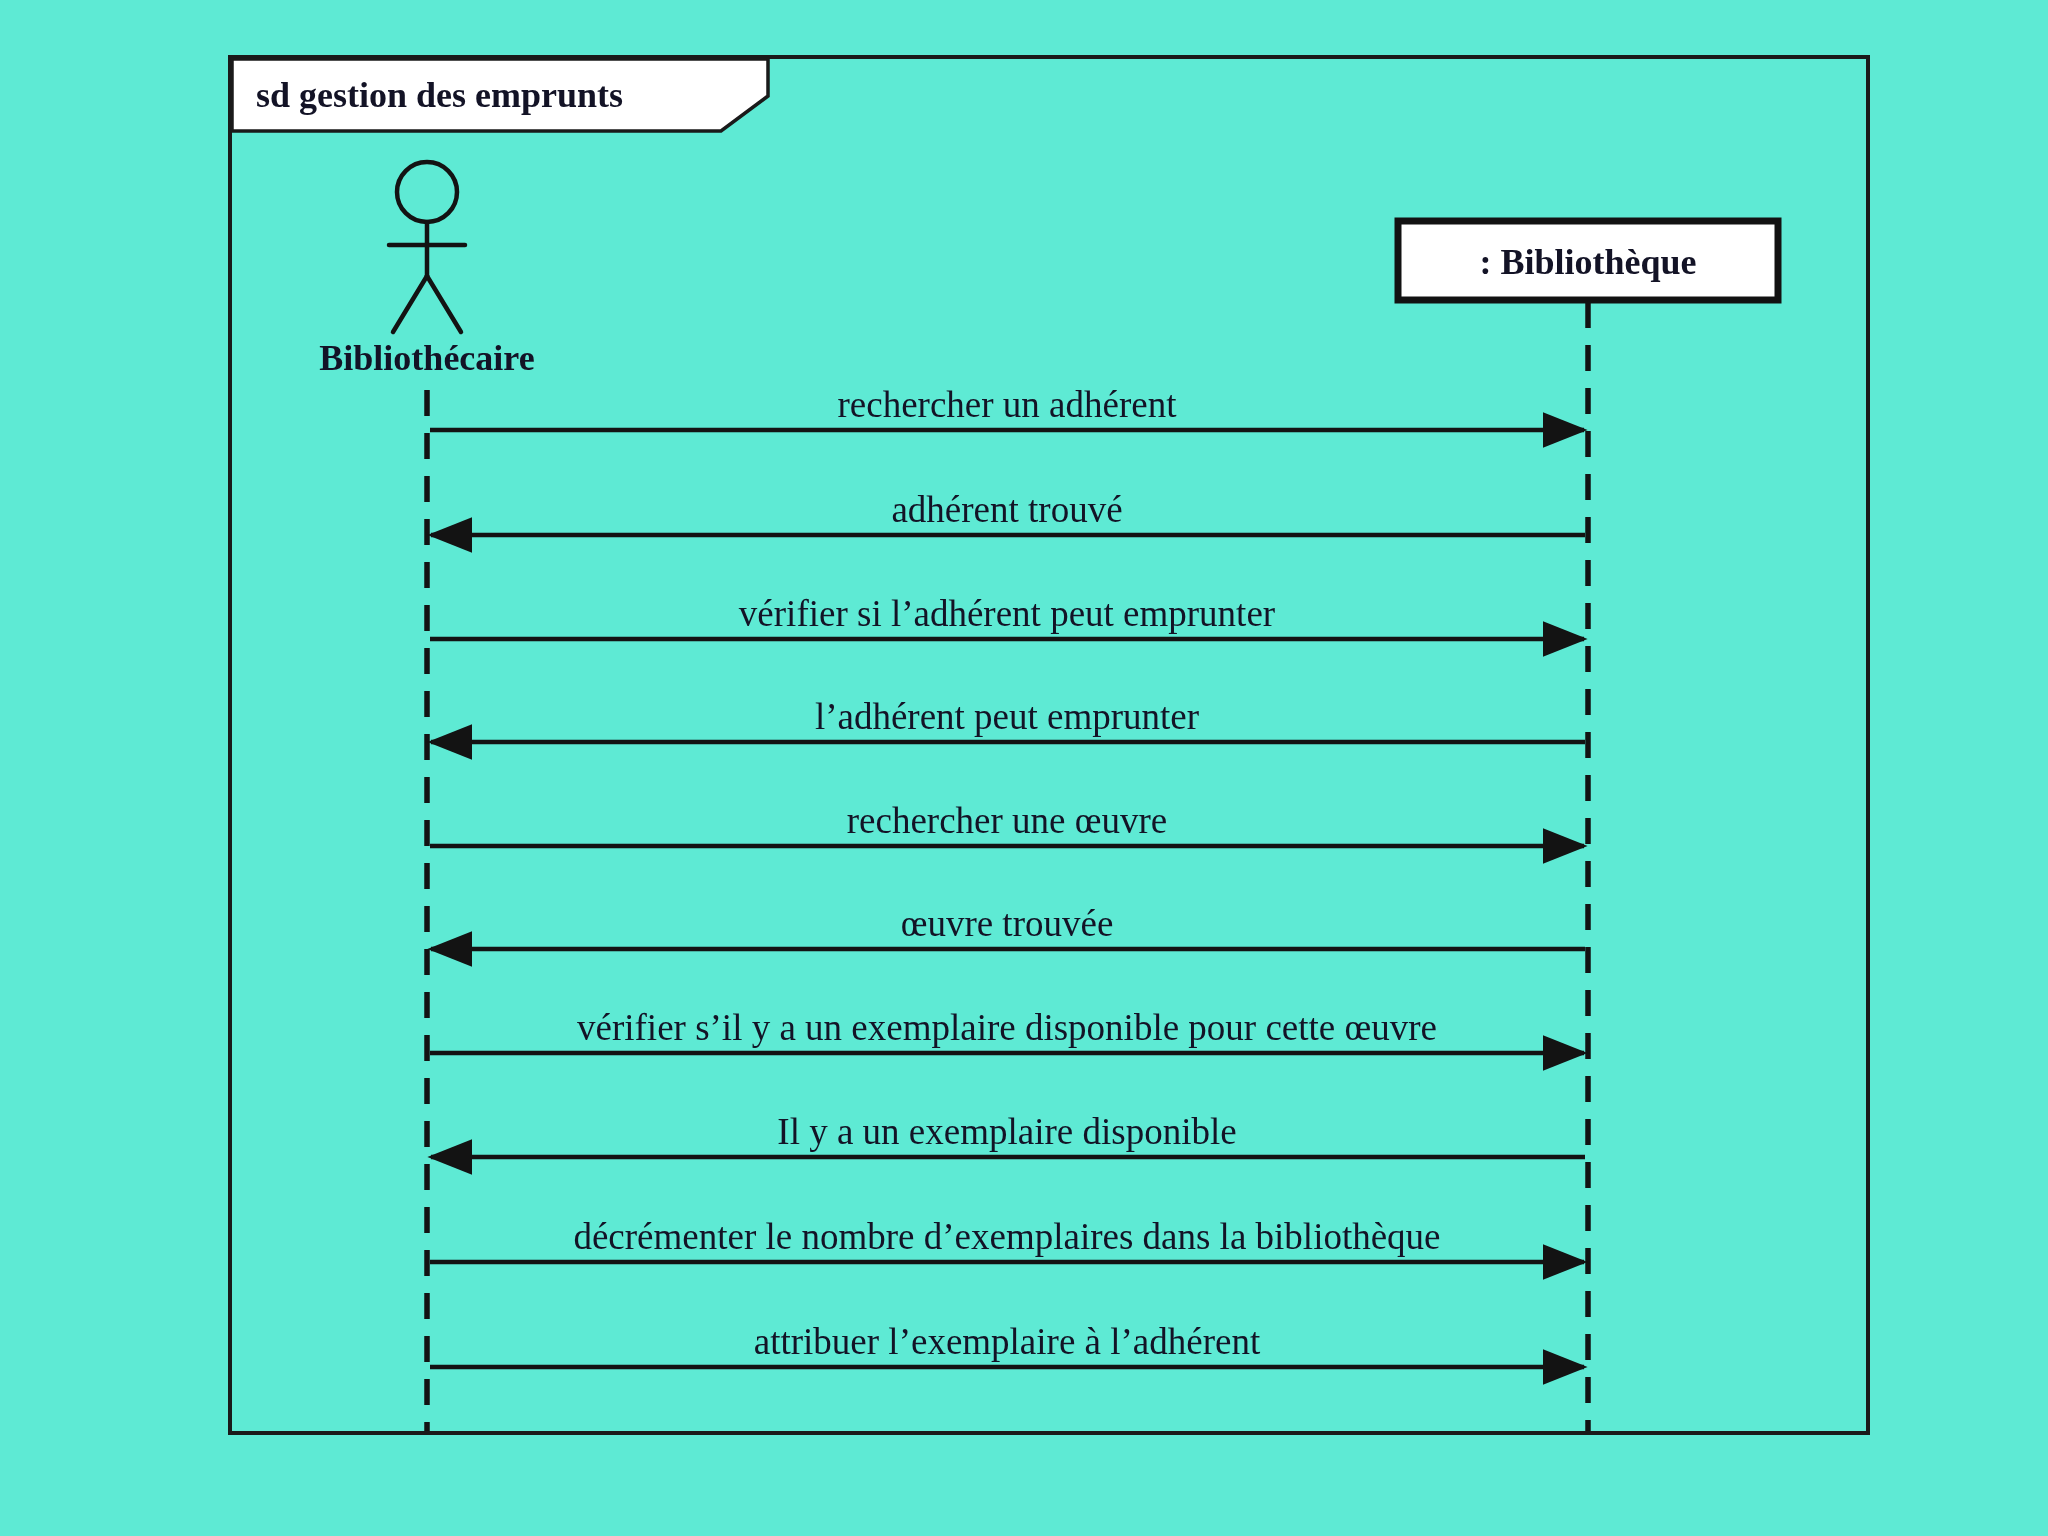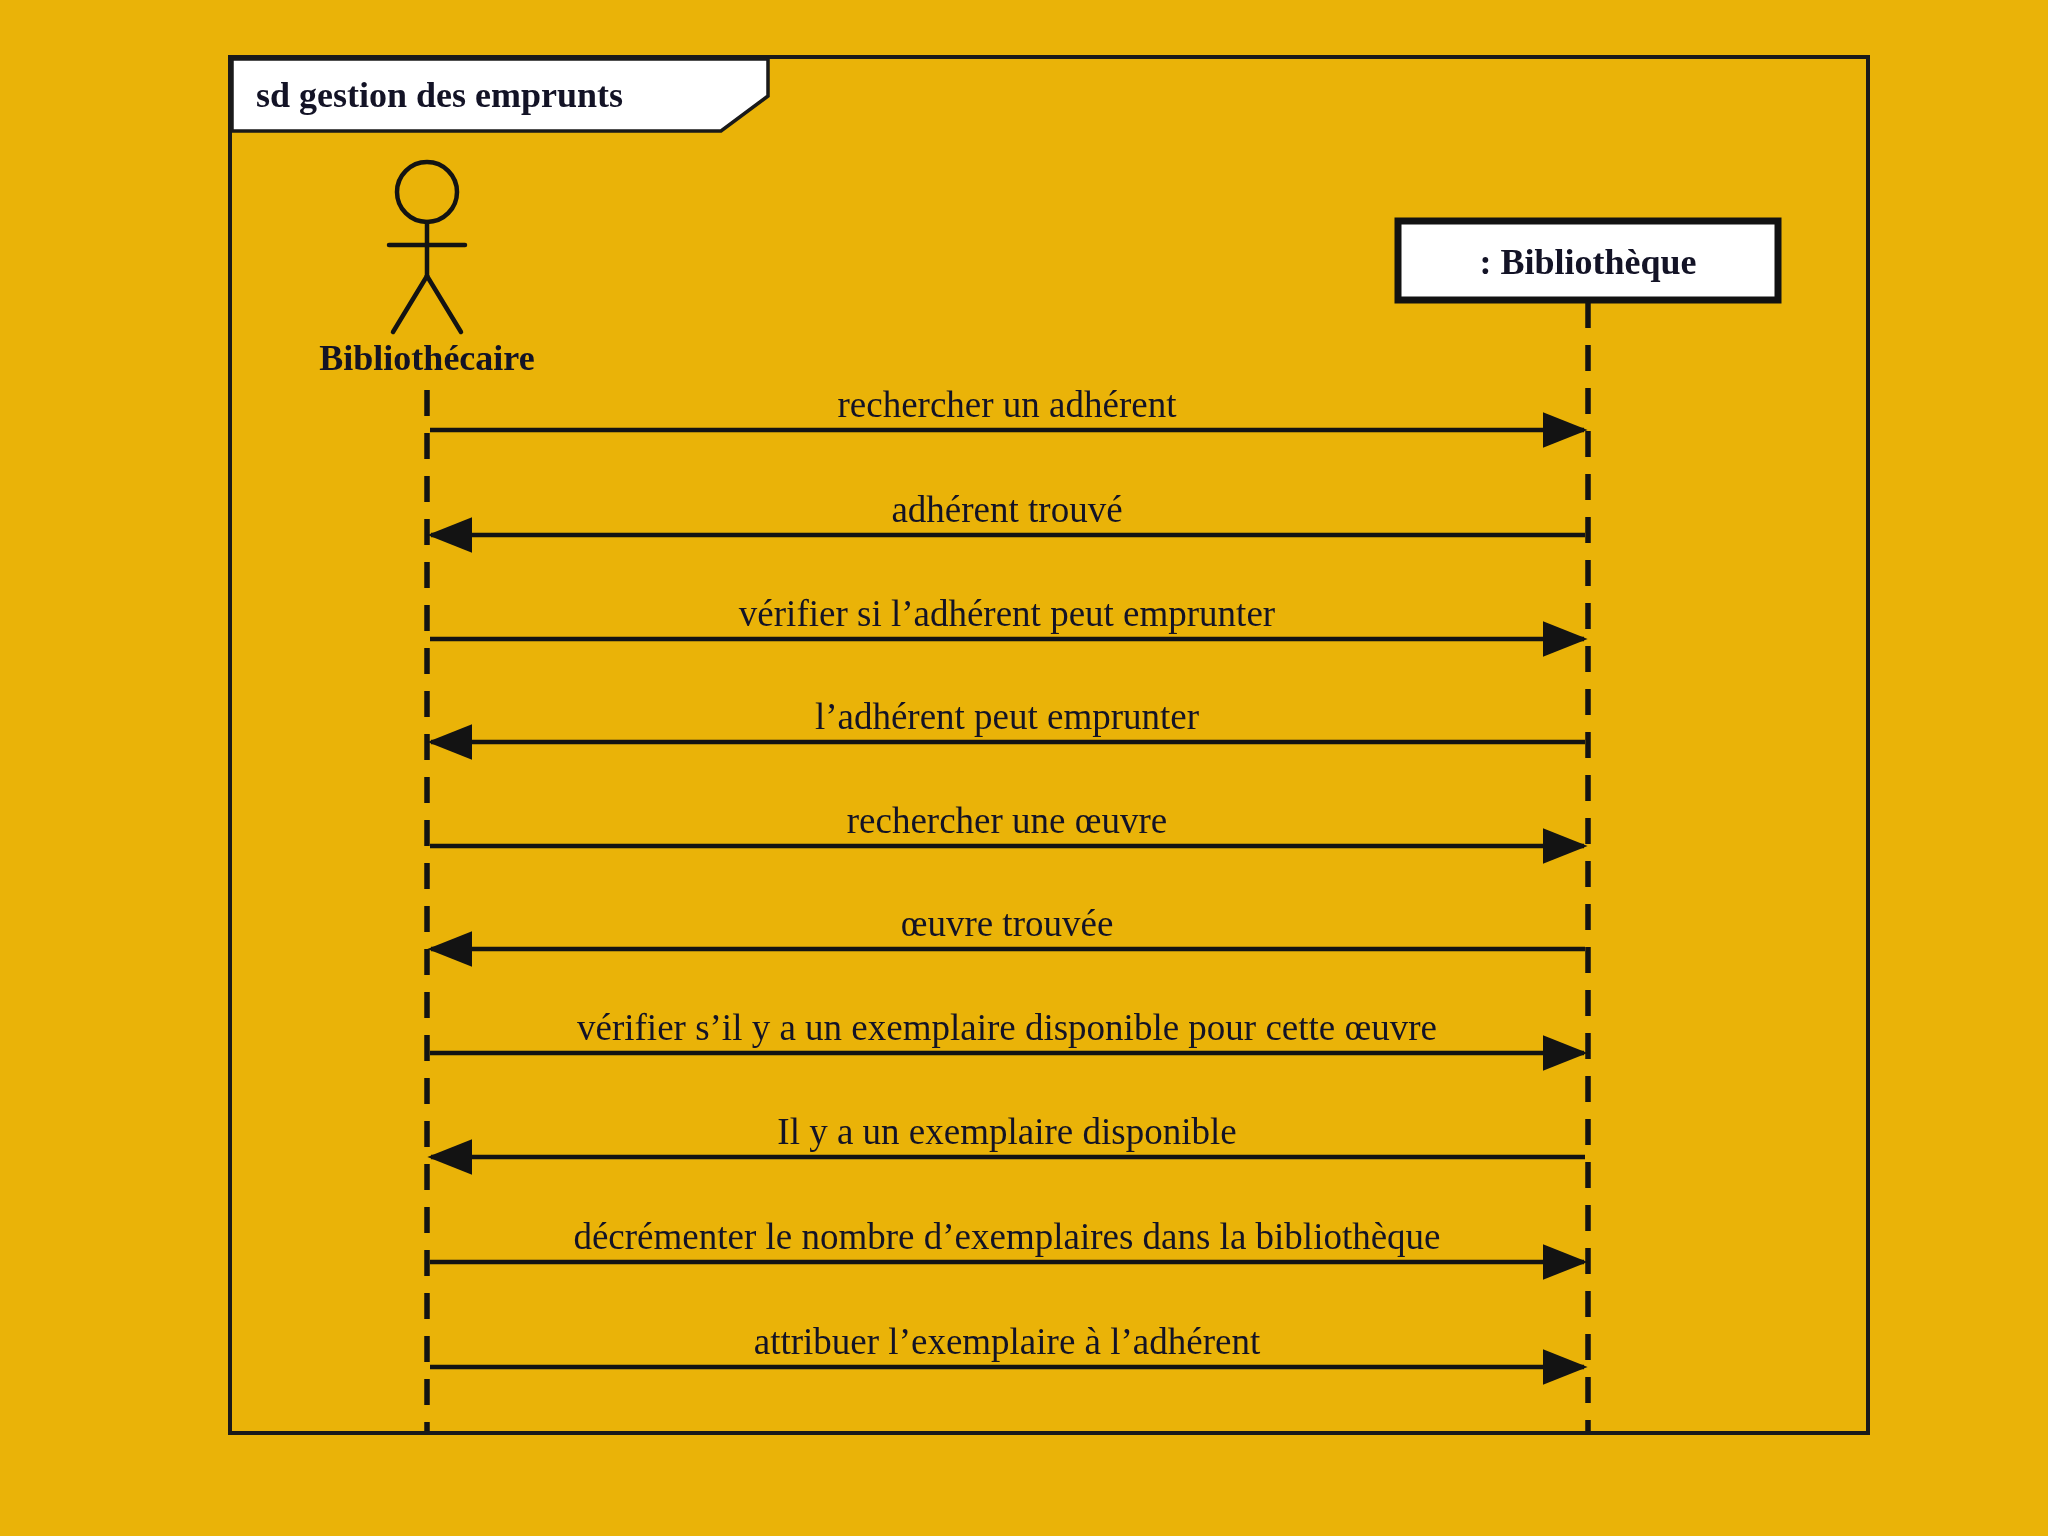--- a/index.html
+++ b/index.html
@@ -4,21 +4,21 @@
 <style>
   html, body {
     margin: 0;
     padding: 0;
     background: #ffffff;
   }
   .canvas {
     position: relative;
     width: 2048px;
     height: 1536px;
-    background: #eab308;
+    background: #5eead4;
     font-family: "Liberation Serif", serif;
   }
   svg { display: block; }
   .frame-rect {
     fill: none;
     stroke: #1a1a1a;
     stroke-width: 4;
   }
   .tab-shape {
     fill: #ffffff;

